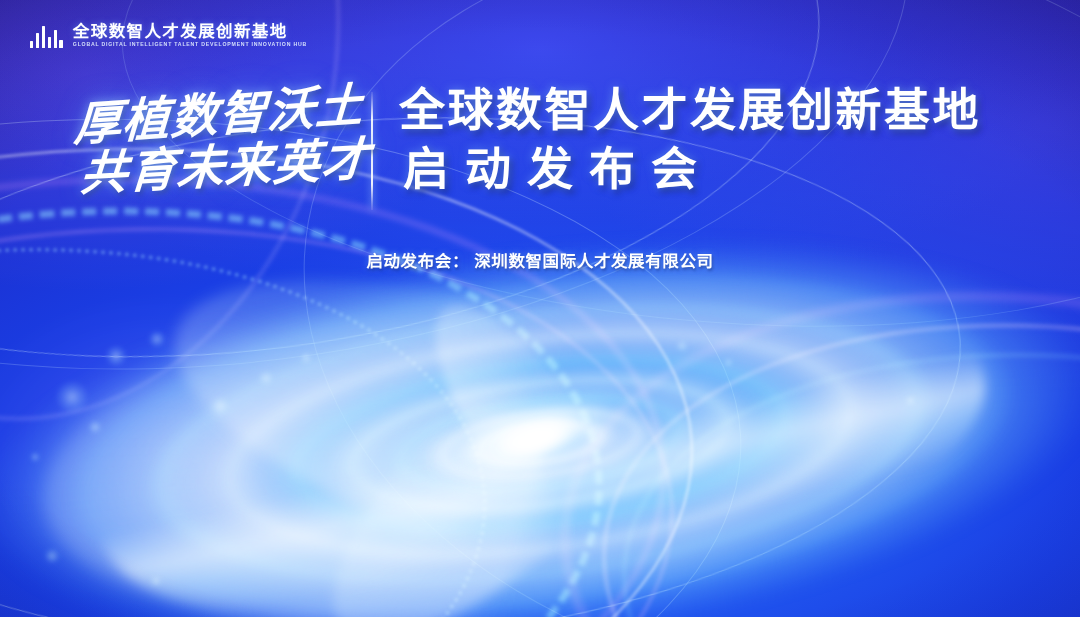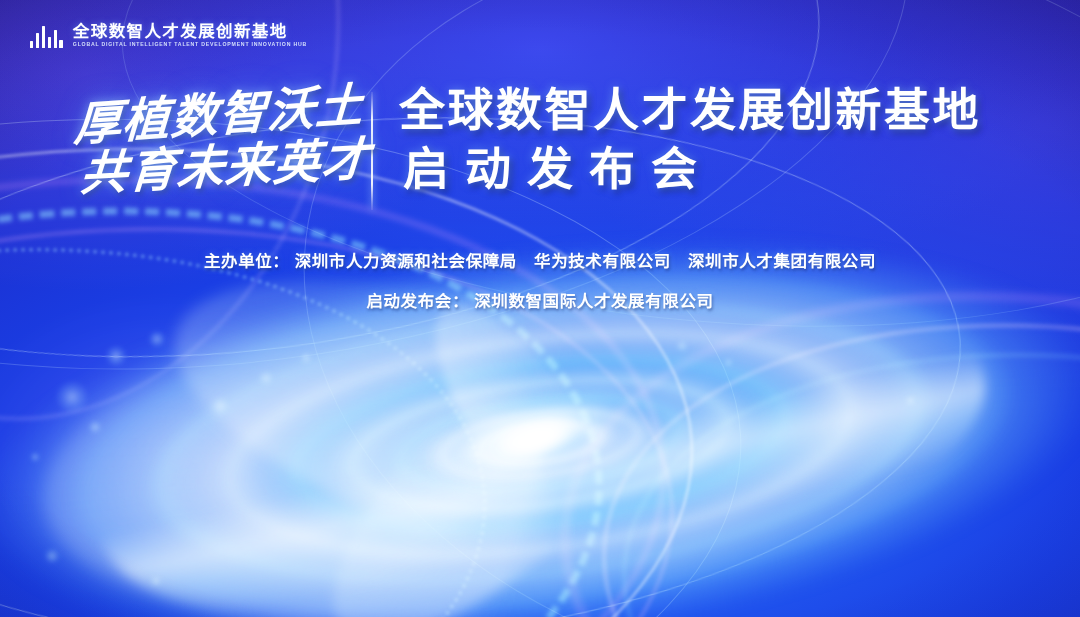--- a/index.html
+++ b/index.html
@@ -379,17 +379,16 @@
       <span class="line2">共育未来英才</span>
     </div>
     <div class="divider"></div>
     <div class="titles">
       <div class="title-1">全球数智人才发展创新基地</div>
       <div class="title-2">启动发布会</div>
     </div>
   </div>
 
   <div class="orgs">
-    <div class="org-line">主办单位： 深圳市人力资源和社会保障局　华为技术有限公司　深圳市人才集团有限公司</div>
     <div class="org-line">启动发布会： 深圳数智国际人才发展有限公司</div>
   </div>
 
 </div>
 
 </body></html>

